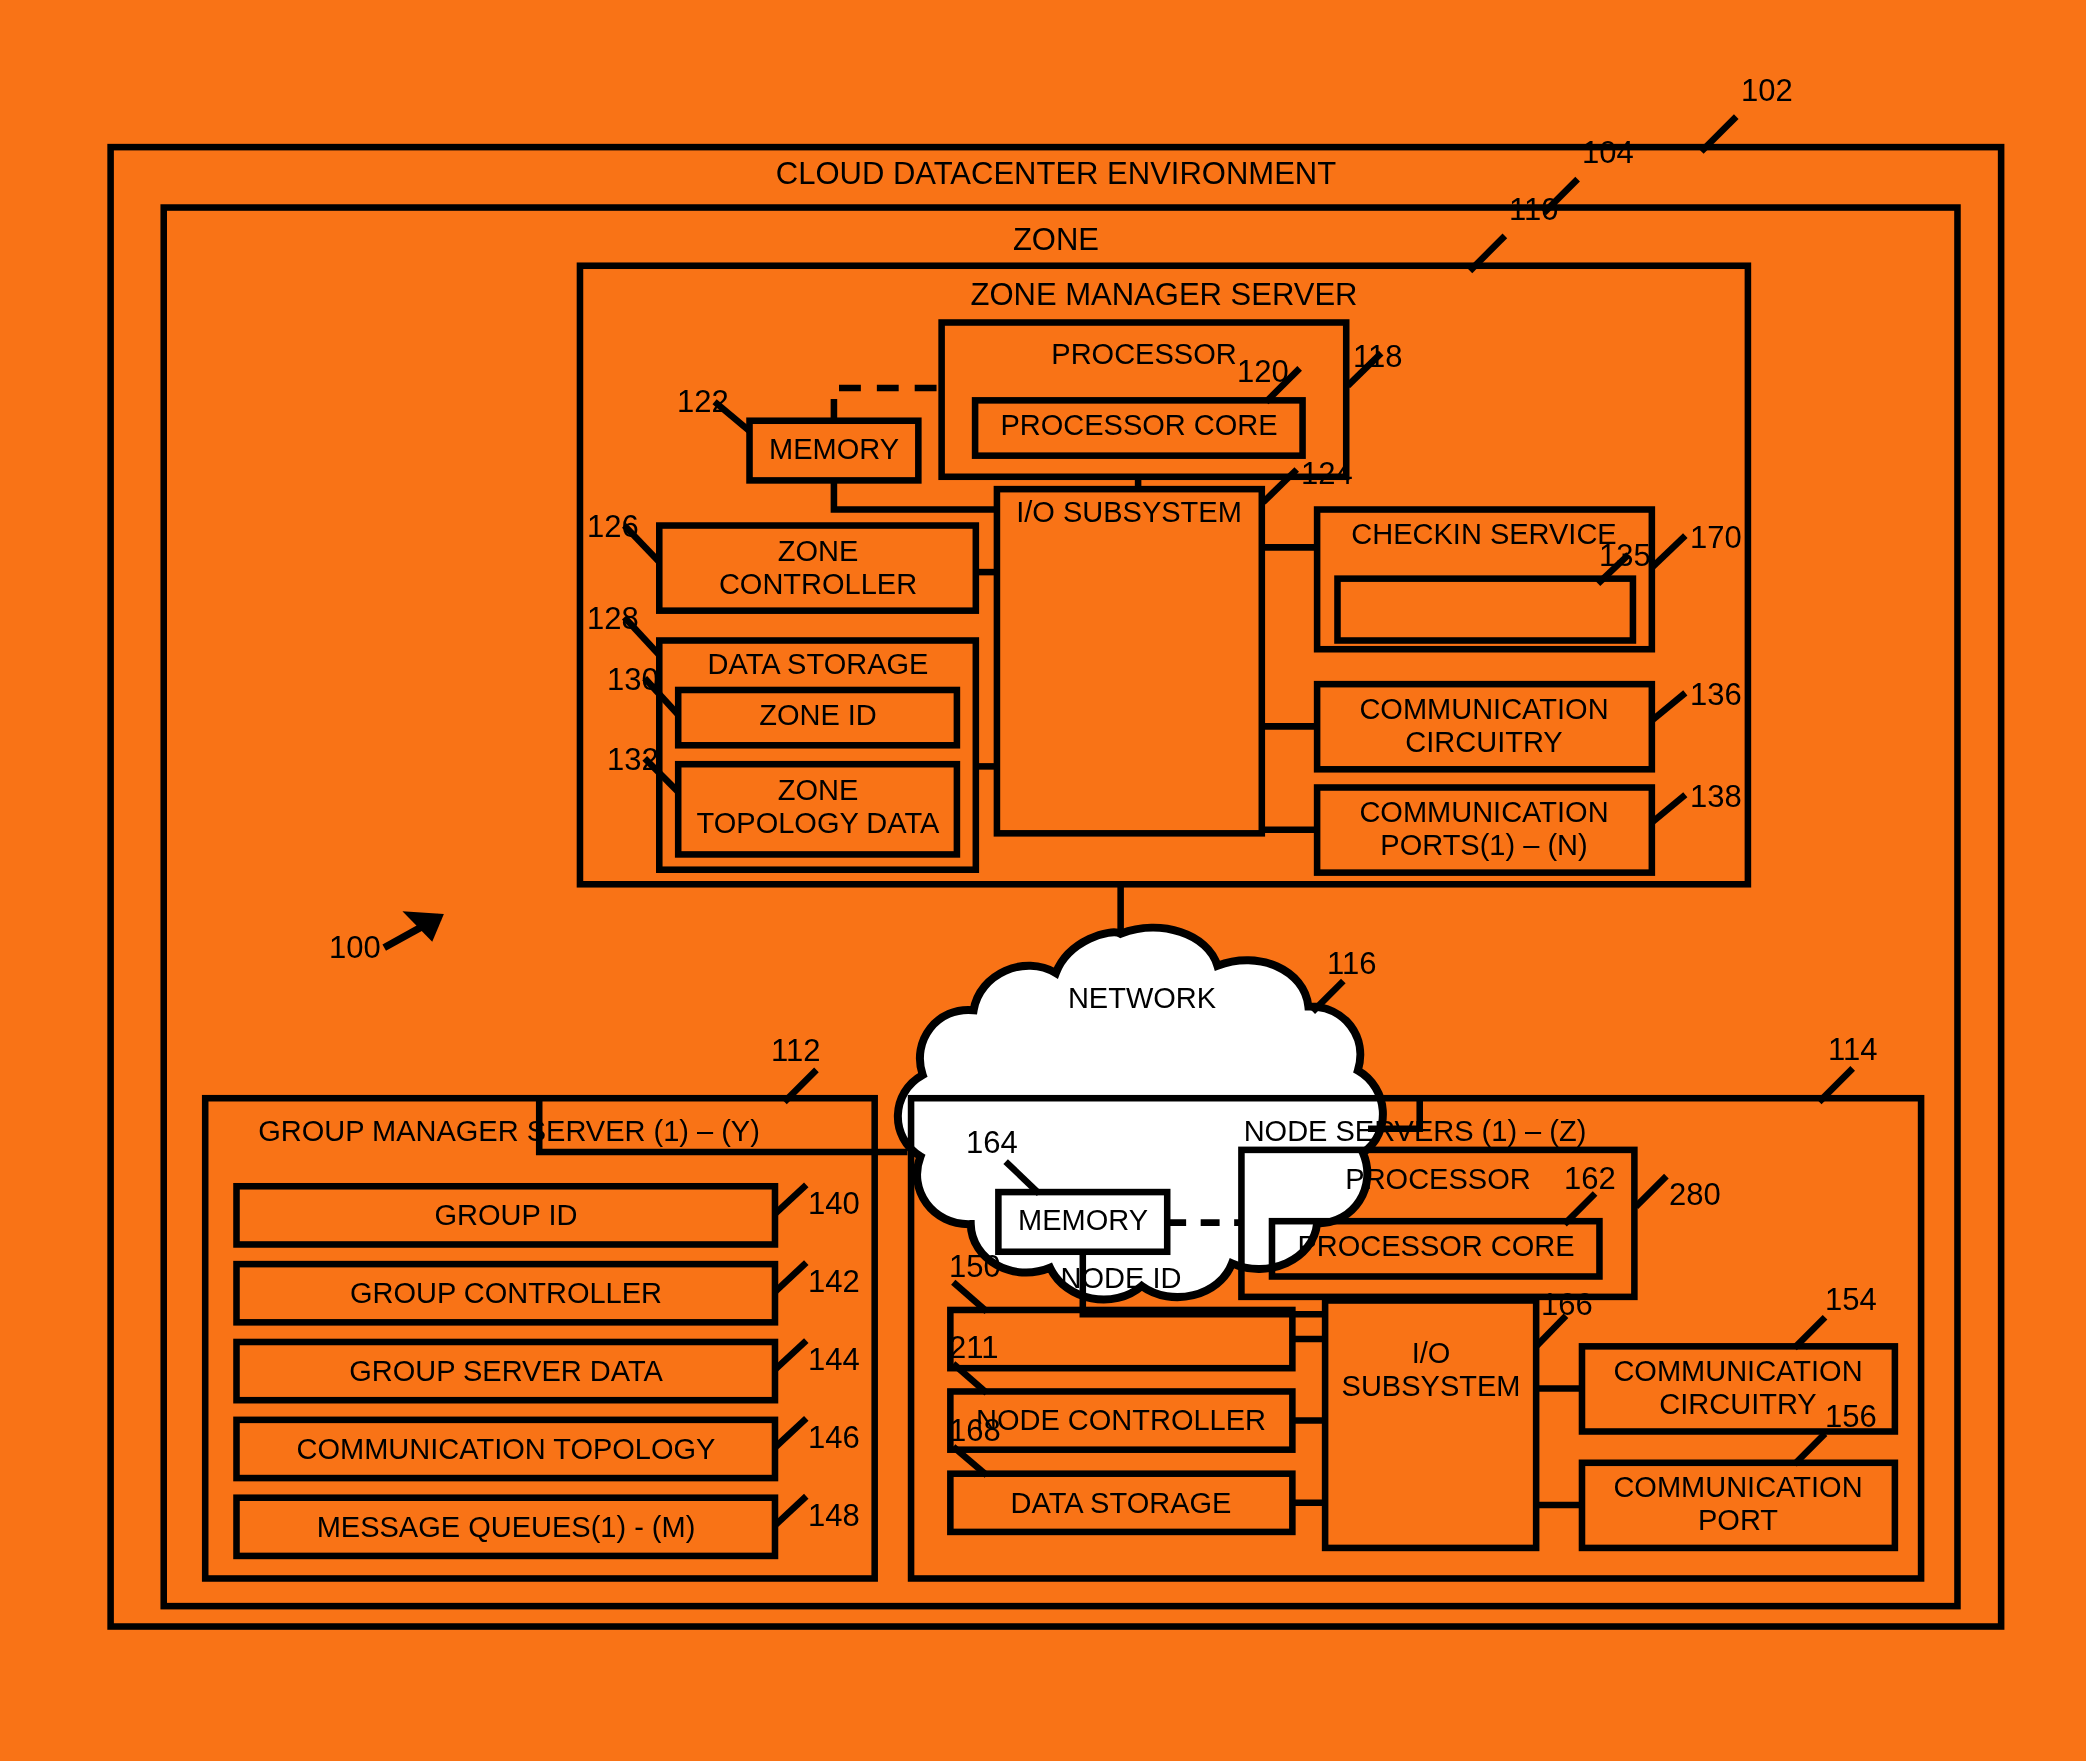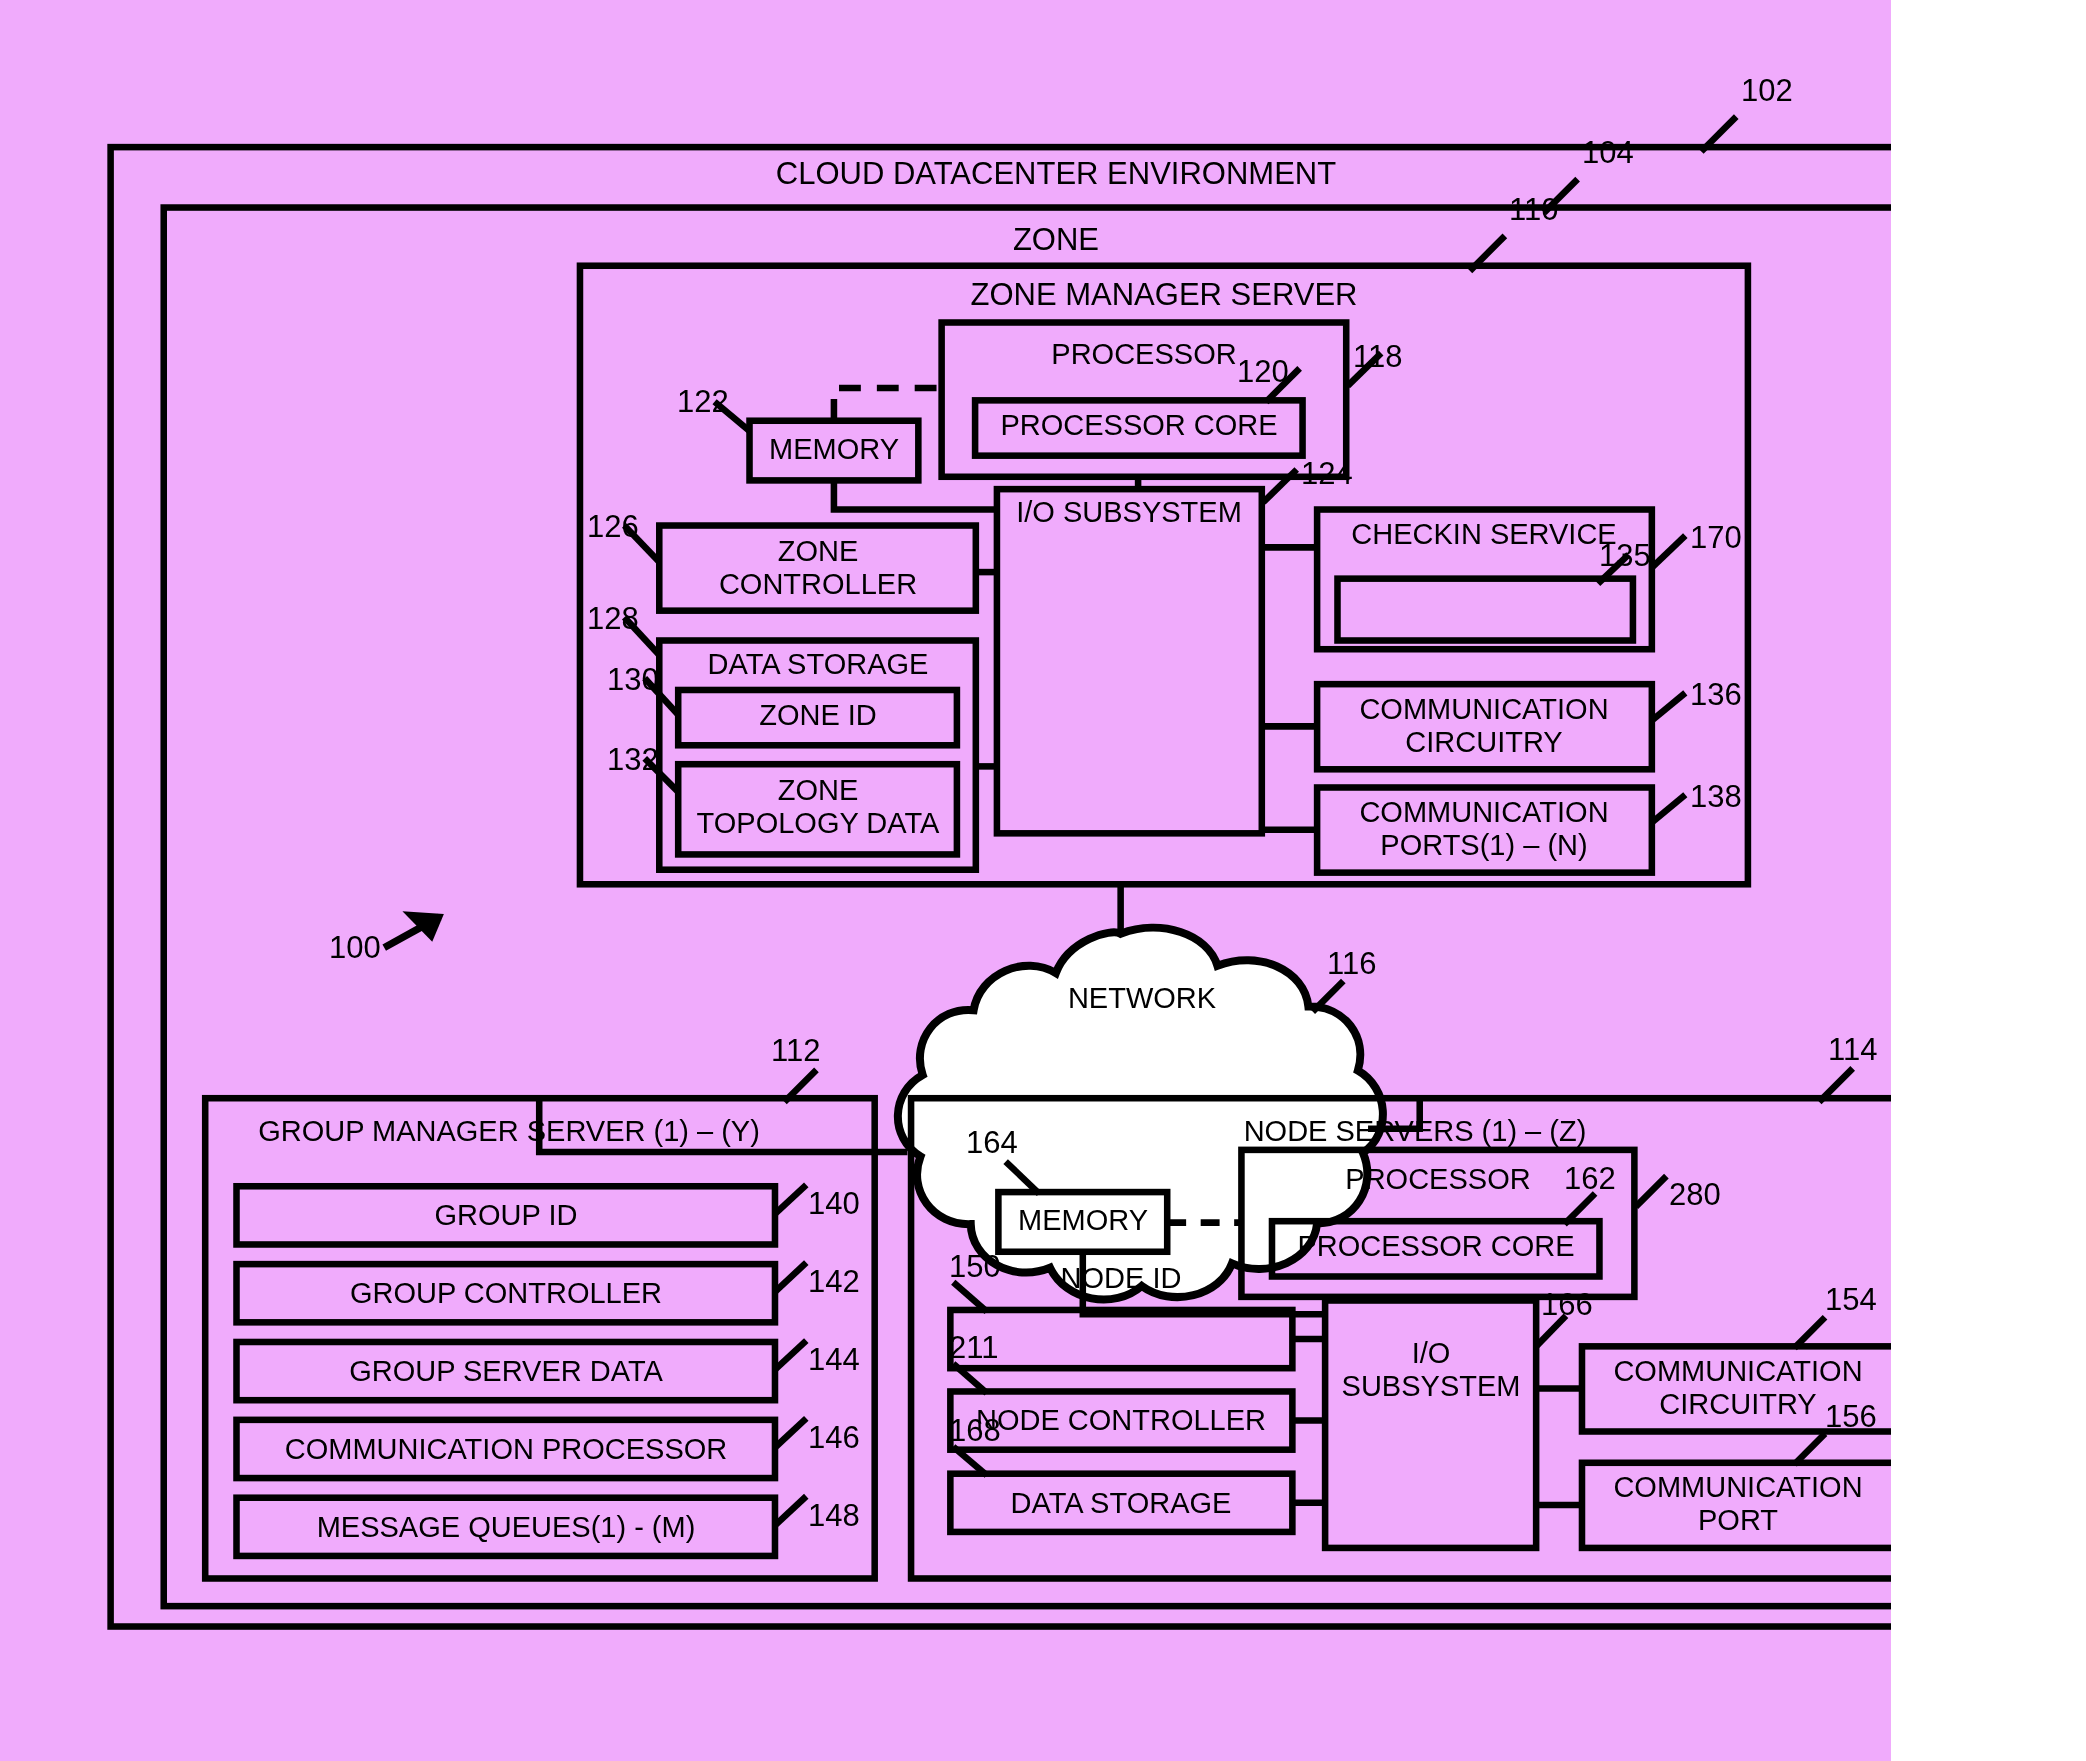--- a/index.html
+++ b/index.html
@@ -6,23 +6,23 @@
   html, body {
     margin: 0;
     padding: 0;
     background: #ffffff;
   }
   body {
     font-family: "Liberation Sans", sans-serif;
   }
   #figure {
     position: relative;
-    width: 1891px;
+    width: 2086px;
     height: 1762px;
-    background: #f0abfc;
+    background: #f97316;
     overflow: hidden;
   }
   #svg-layer {
     position: absolute;
     left: 0;
     top: 0;
     width: 2087px;
     height: 1762px;
   }
   
@@ -264,21 +264,21 @@
 
   <div class="txt lbl ctr two-line" style="left:1484px; top:796px;"><span>COMMUNICATION</span><br><span>PORTS(1) – (N)</span></div>
 
   <div class="txt lbl ctr" style="left:1142px; top:982px;">NETWORK</div>
 
   <div class="txt lbl ctr" style="left:509px; top:1115px;">GROUP MANAGER SERVER (1) – (Y)</div>
 
   <div class="txt lbl ctr" style="left:506px; top:1199px;">GROUP ID</div>
   <div class="txt lbl ctr" style="left:506px; top:1277px;">GROUP CONTROLLER</div>
   <div class="txt lbl ctr" style="left:506px; top:1355px;">GROUP SERVER DATA</div>
-  <div class="txt lbl ctr" style="left:506px; top:1433px;">COMMUNICATION PROCESSOR</div>
+  <div class="txt lbl ctr" style="left:506px; top:1433px;">COMMUNICATION TOPOLOGY</div>
   <div class="txt lbl ctr" style="left:506px; top:1511px;">MESSAGE QUEUES(1) - (M)</div>
 
   <div class="txt lbl ctr" style="left:1415px; top:1115px;">NODE SERVERS (1) – (Z)</div>
 
   <div class="txt lbl ctr" style="left:1438px; top:1163px;">PROCESSOR</div>
 
   <div class="txt lbl ctr" style="left:1436px; top:1230px;">PROCESSOR CORE</div>
 
   <div class="txt lbl ctr" style="left:1083px; top:1204px;">MEMORY</div>
 

